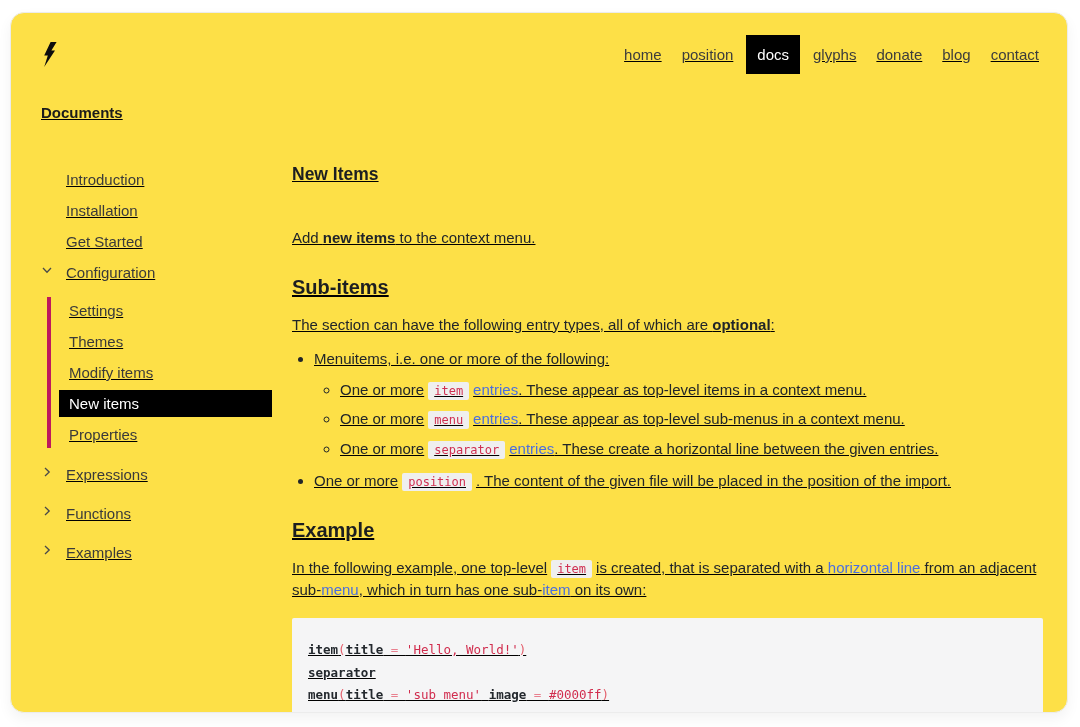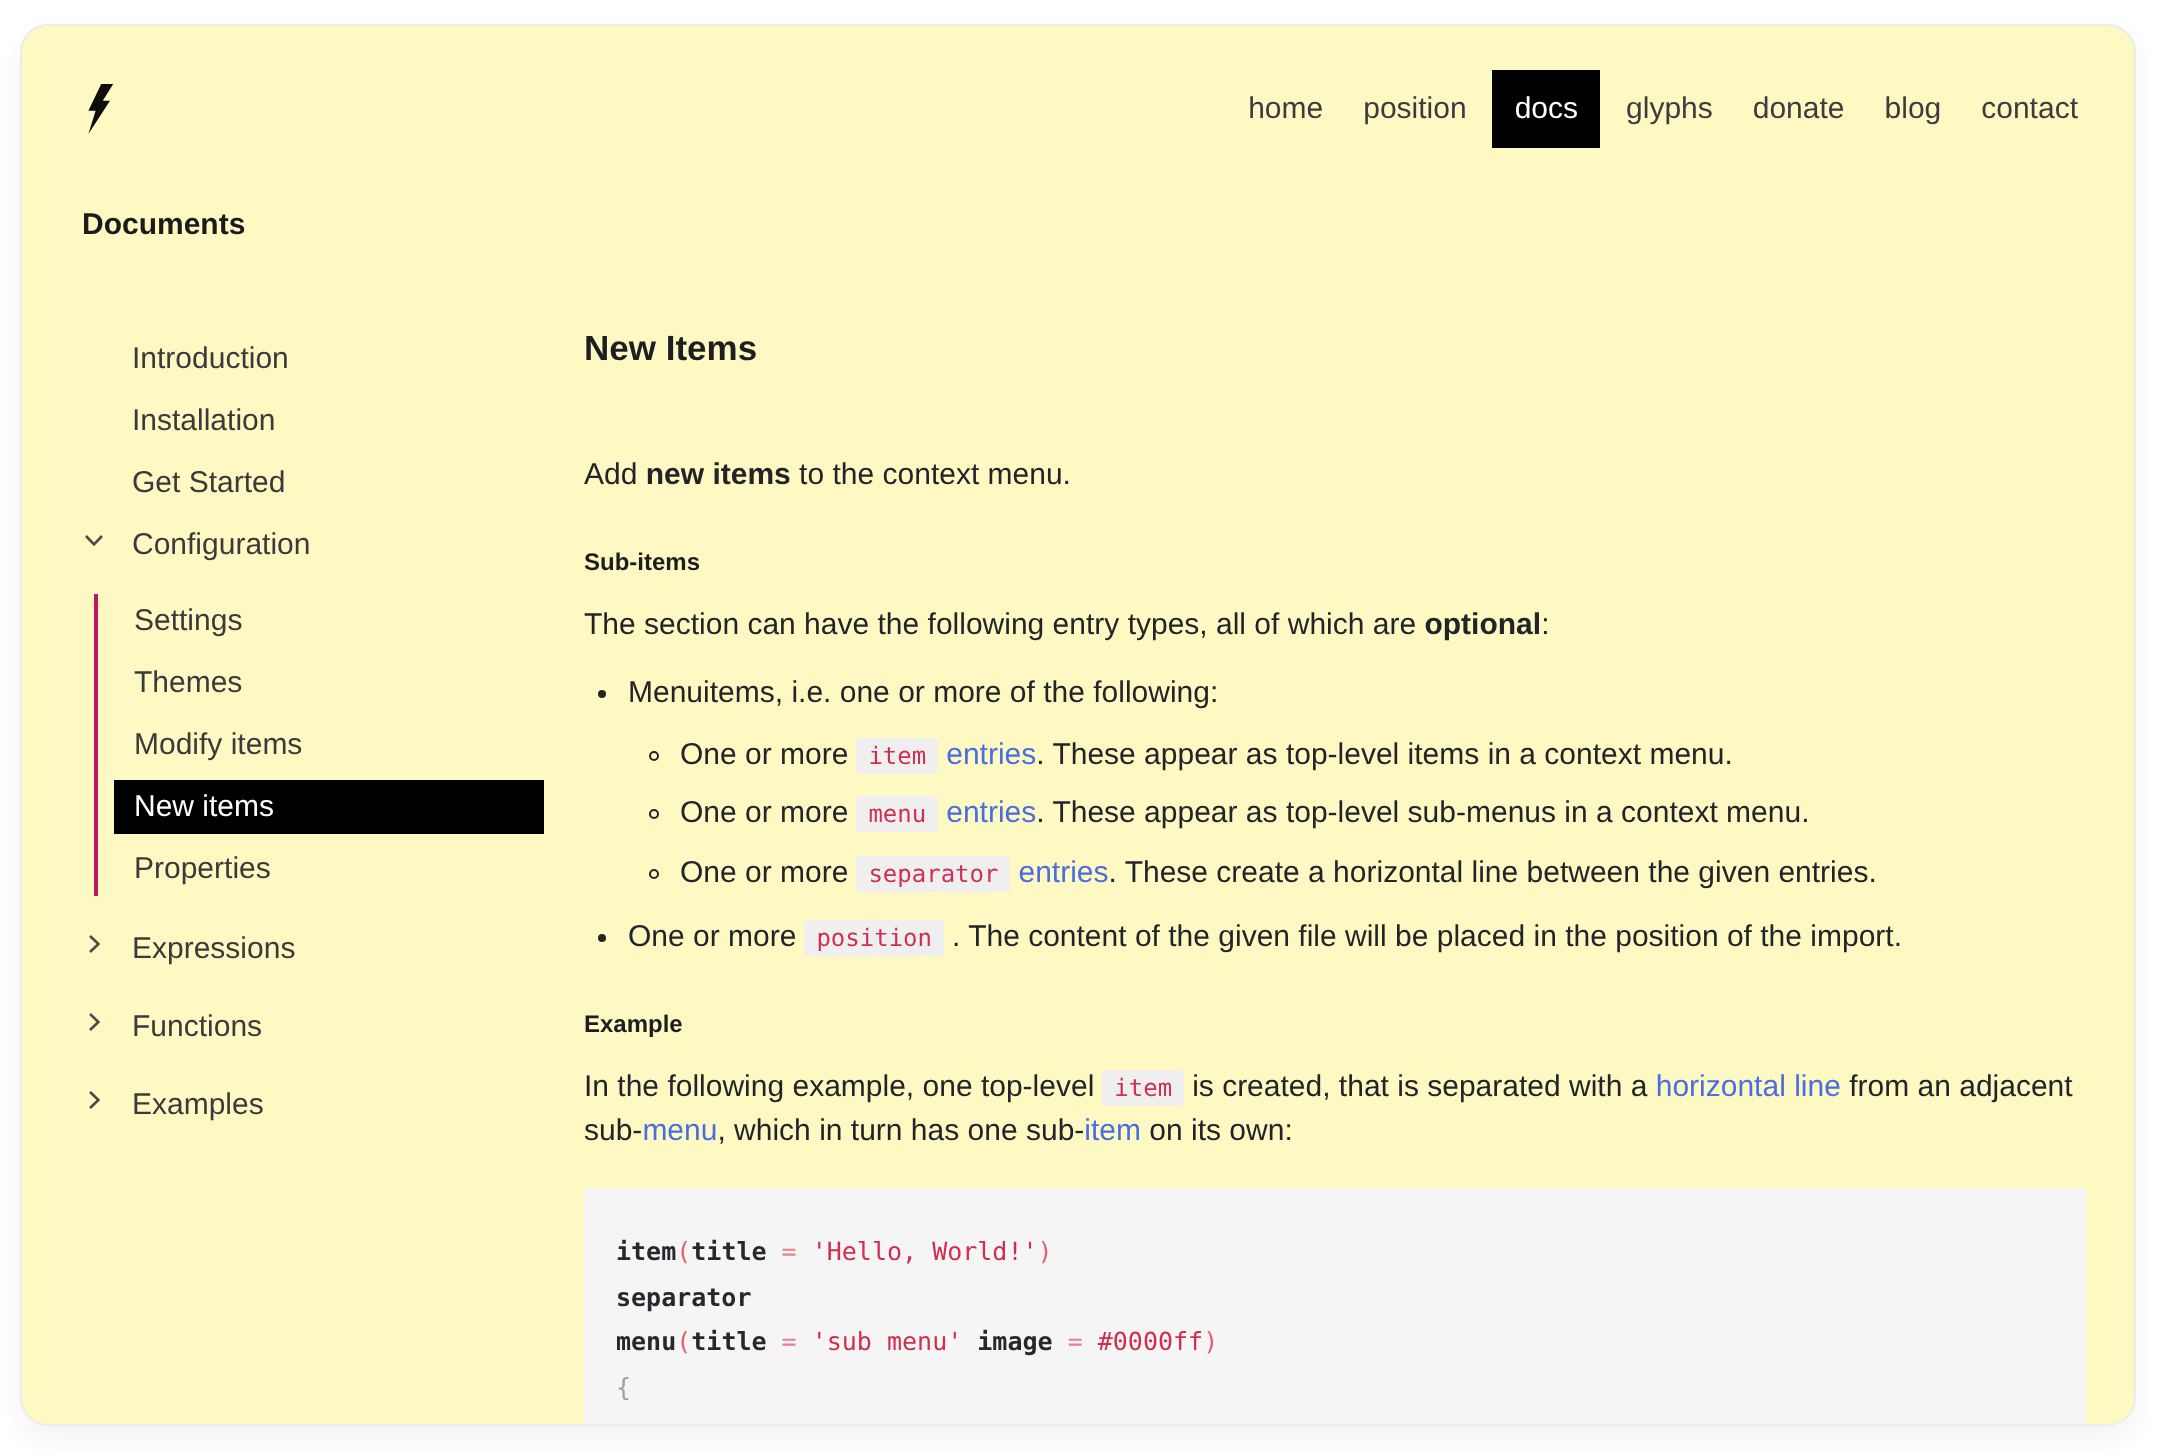--- a/index.html
+++ b/index.html
@@ -1,48 +1,49 @@
 <!DOCTYPE html>
 <html><head>
 <meta charset="utf-8">
 <style>
   * { box-sizing: border-box; margin: 0; padding: 0; }
   html, body { background: #fff; width: 1080px; height: 727px; font-family: "Liberation Sans", sans-serif; }
   .card {
     position: absolute; left: 10px; top: 12px; width: 1058px; height: 701px;
-    background: #fef9c3; border: 1px solid #ececec; border-radius: 14px;
+    background: #fde047; border: 1px solid #ececec; border-radius: 14px;
     box-shadow: 0 6px 14px rgba(0,0,0,.05);
     overflow: hidden;
+    text-decoration: underline;
   }
   
   .header { display: flex; justify-content: space-between; align-items: center; padding: 22px 18px 0 30px; }
   .logo svg { display: block; }
   .topnav { display: flex; align-items: center; }
   .topnav a {
     display: inline-block; padding: 9px 7px; margin: 0 3px;
     font-size: 15px; color: #3c3c3c; text-decoration: none; cursor: pointer;
   }
   .topnav a.active { background: #000; color: #fff; padding: 11px 11px; }
   
   .page-title { margin: 30px 0 0 30px; font-size: 15px; font-weight: 600; color: #1b1b1b; }
   
   .content { display: flex; padding: 40px 24px 0 30px; }
   
   .sidebar { width: 251px; flex-shrink: 0; font-size: 15px; color: #3a3a3a; }
   .side-item { display: flex; align-items: flex-start; padding: 4px 0; margin: 6px 0; cursor: pointer; }
   .side-item .chev { width: 25px; display: inline-flex; align-items: center; }
   .side-item.plain { padding-left: 25px; }
   .side-item.spaced { margin: 14px 0; }
-  .side-group { margin: 12px 0 14px 6px; border-left: 2px solid #be185d; }
+  .side-group { margin: 12px 0 14px 6px; border-left: 4px solid #be185d; }
   .side-sub { margin: 4px 20px 4px 8px; padding: 5px 10px; cursor: pointer; }
   .side-sub.active { background: #000; color: #fff; }
   
   .main { flex: 1; color: #212529; font-size: 15px; line-height: 1.5; padding-bottom: 20px; }
   .main h2 { font-size: 17.5px; font-weight: 700; color: #1c1e21; margin: 0 0 40px; }
-  .main h3 { font-size: 12px; font-weight: 700; color: #1c1e21; margin: 22px 0 12px; }
+  .main h3 { font-size: 20px; font-weight: 700; color: #1c1e21; margin: 22px 0 12px; }
   .main p { margin: 0 0 10px; }
   .main p.lead { margin: 0 0 22px; }
   ul.main-list { margin: 12px 0 0; padding-left: 22px; list-style: disc; }
   ul.main-list > li { margin: 5px 0; }
   ul.sub-list { margin: 8px 0 10px; padding-left: 26px; list-style: circle; }
   ul.sub-list > li { margin: 7px 0; }
   .icode {
     font-family: "DejaVu Sans Mono", monospace; font-size: 12px;
     color: #cf2f52; background: #efefef; padding: 2px 6px; border-radius: 2px;
     margin: 0 4px; white-space: nowrap;

